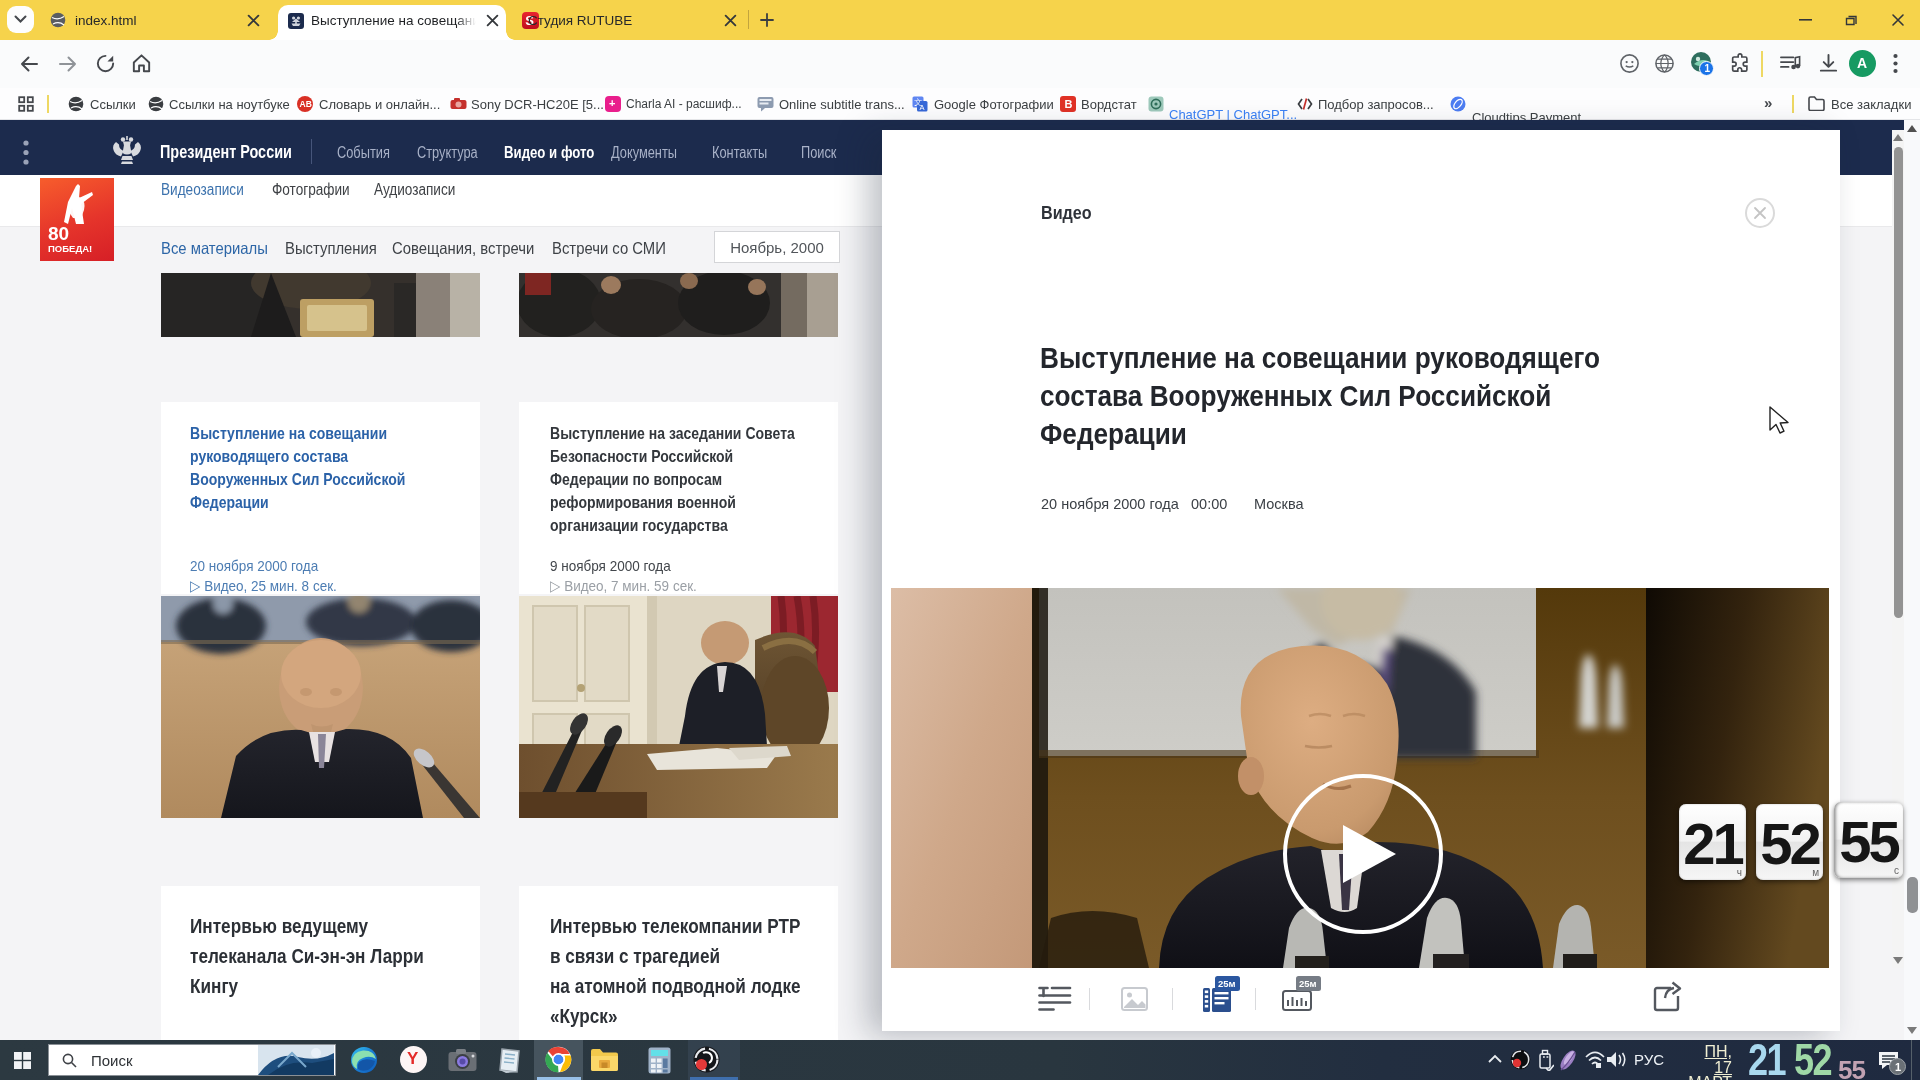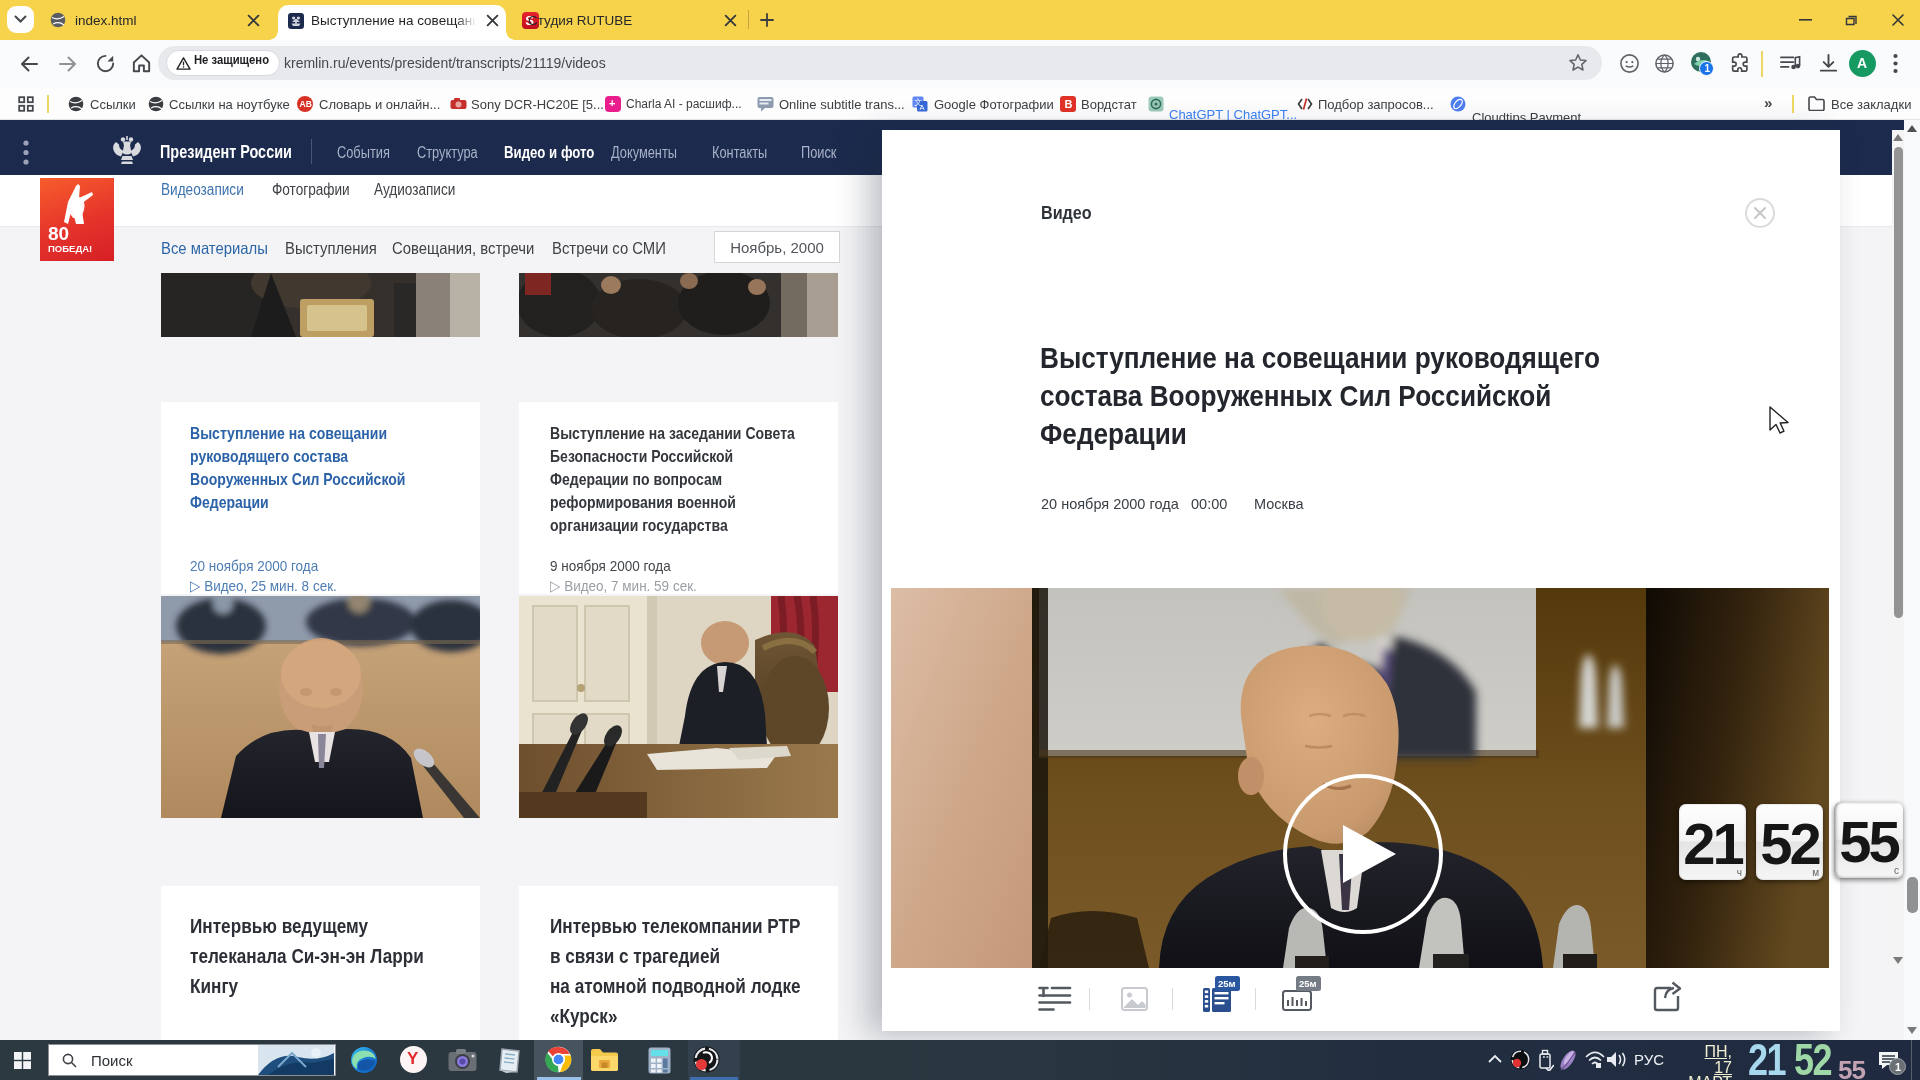--- a/index.html
+++ b/index.html
@@ -76,33 +76,20 @@
   <svg class="abs" style="left:57px;top:13px;" width="22" height="22" viewBox="0 0 22 22">
         <path d="M3 11 H18 M11.5 4.5 L18 11 L11.5 17.5" fill="none" stroke="#8f9398" stroke-width="2" stroke-linecap="round" stroke-linejoin="round"></path>
       </svg>
   <svg class="abs" style="left:94px;top:12px;" width="23" height="23" viewBox="0 0 24 24">
         <path d="M12 4 a8 8 0 1 0 8 8" fill="none" stroke="#45484d" stroke-width="2" stroke-linecap="round"></path>
         <path d="M20 4 v6 h-6 z" fill="#45484d"></path>
       </svg>
   <svg class="abs" style="left:130px;top:12px;" width="23" height="23" viewBox="0 0 24 24">
         <path d="M4 11 L12 3.5 L20 11 V20 h-5.5 v-6 h-5 v6 H4 z" fill="none" stroke="#45484d" stroke-width="2" stroke-linejoin="round"></path>
       </svg>
-  <div class="abs" style="left:158px;top:6px;width:1444px;height:34px;background:#e7e9ec;border-radius:17px;">
-    <div class="abs" style="left:8px;top:4px;width:114px;height:26px;background:#fff;border:1px solid #d8dade;border-radius:13px;"></div>
-    <svg class="abs" style="left:18px;top:11px;" width="15" height="13" viewBox="0 0 16 14">
-          <path d="M8 1 L15 13 H1 z" fill="none" stroke="#202124" stroke-width="1.5" stroke-linejoin="round"></path>
-          <rect x="7.3" y="5" width="1.4" height="4" fill="#202124"></rect>
-          <rect x="7.3" y="10" width="1.4" height="1.4" fill="#202124"></rect>
-        </svg>
-    <div class="abs" style="left:36px;top:7px;font-size:12.5px;font-weight:bold;color:#202124;transform:scaleX(0.9);transform-origin:0 0;">Не защищено</div>
-    <div class="abs" style="left:126px;top:9px;font-size:14px;color:#45484d;">kremlin.ru/events/president/transcripts/21119/videos</div>
-    <svg class="abs" style="left:1410px;top:7px;" width="20" height="20" viewBox="0 0 20 20">
-          <path d="M10 1.8 L12.4 7 L18 7.6 L13.8 11.4 L15 17 L10 14.1 L5 17 L6.2 11.4 L2 7.6 L7.6 7 z" fill="none" stroke="#5f6368" stroke-width="1.5" stroke-linejoin="round"></path>
-        </svg>
-  </div>
   <svg class="abs" style="left:1619px;top:13px;" width="21" height="21" viewBox="0 0 22 22">
         <circle cx="11" cy="11" r="9" fill="none" stroke="#5f6368" stroke-width="1.7"></circle>
         <circle cx="8" cy="9.5" r="1.2" fill="#5f6368"></circle>
         <circle cx="14" cy="9.5" r="1.2" fill="#5f6368"></circle>
         <path d="M7 13.5 q4 2.5 8 0" fill="none" stroke="#5f6368" stroke-width="1.5"></path>
       </svg>
   <svg class="abs" style="left:1654px;top:13px;" width="21" height="21" viewBox="0 0 22 22">
         <circle cx="11" cy="11" r="9" fill="none" stroke="#5f6368" stroke-width="1.6"></circle>
         <path d="M2 11 h18 M11 2 a12.5 12.5 0 0 1 0 18 M11 2 a12.5 12.5 0 0 0 0 18 M3.5 6.5 h15 M3.5 15.5 h15" fill="none" stroke="#5f6368" stroke-width="1.3"></path>
       </svg>

